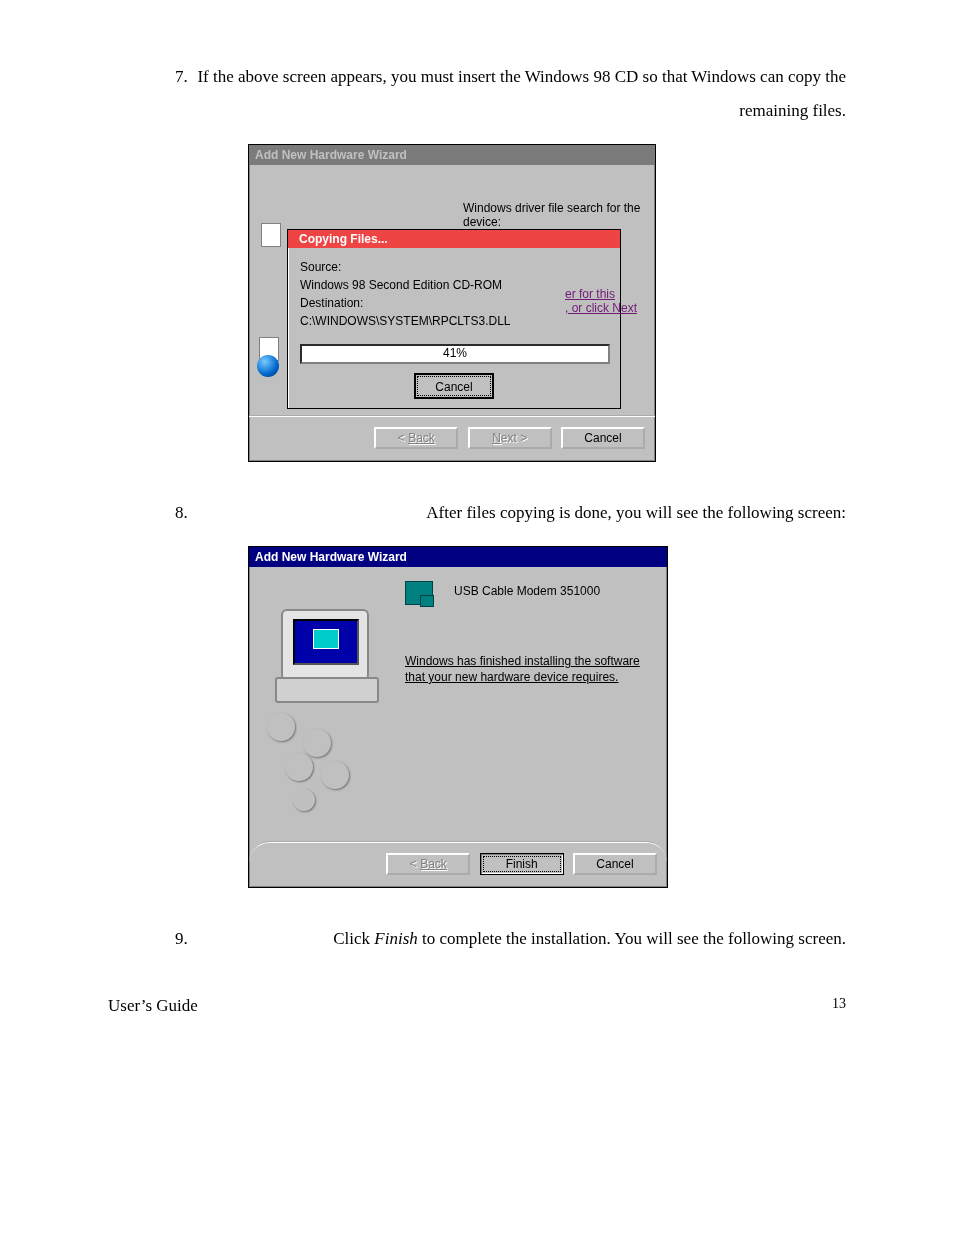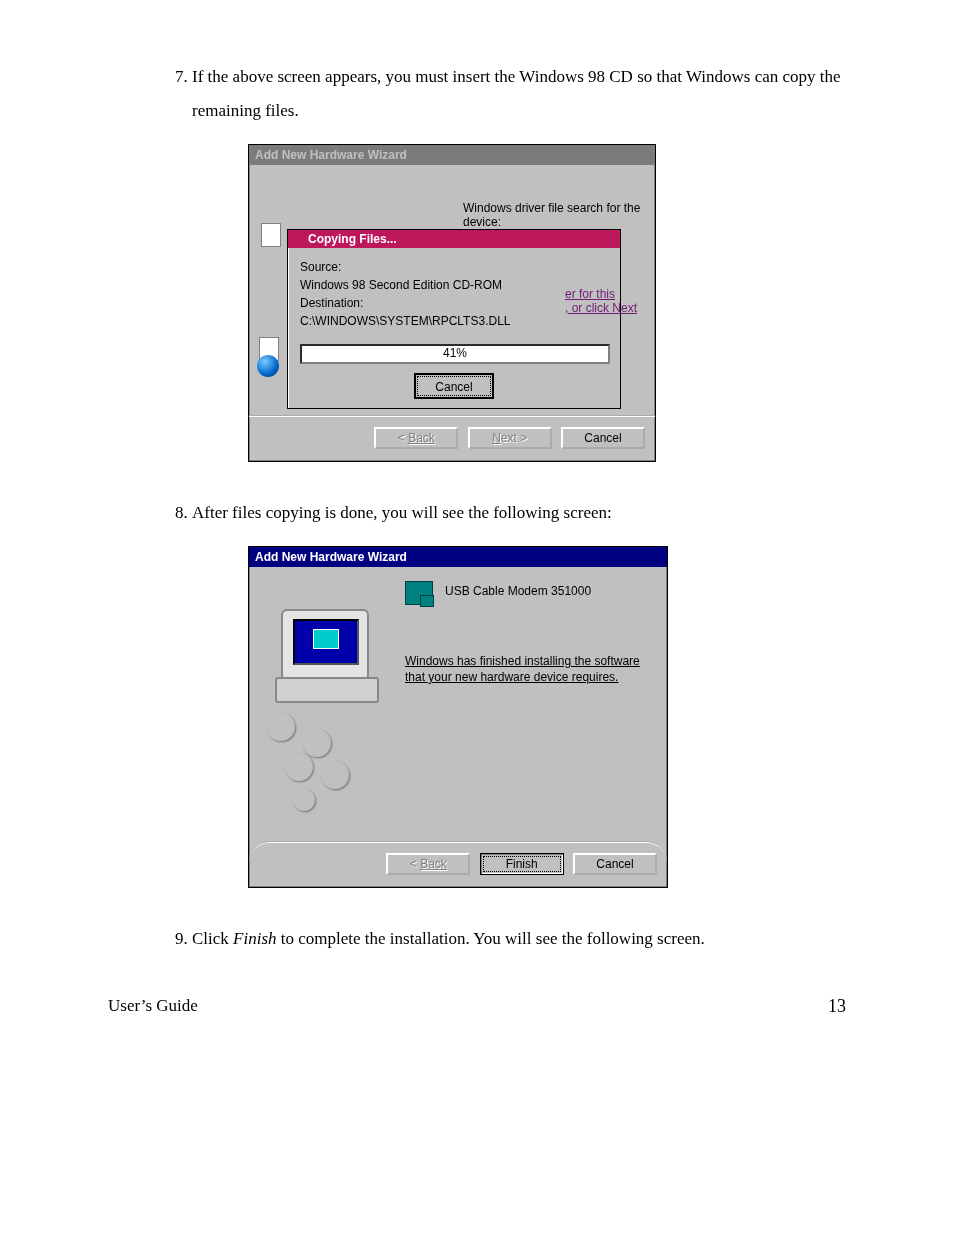--- a/index.html
+++ b/index.html
@@ -13,20 +13,21 @@
     background: #fff;
   }
   ol.steplist {
     list-style: decimal;
     padding-left: 84px;
     margin: 0;
   }
   ol.steplist > li {
     margin-bottom: 16px;
     line-height: 2.0;
+    text-align: right;
   }
   .fig-wrap {
     margin-left: 140px;
     margin-top: 6px;
     margin-bottom: 34px;
   }
   .dlg {
     font-family: "MS Sans Serif", Tahoma, Arial, sans-serif;
     font-size: 12px;
     border: 1px solid #000;
@@ -69,24 +70,24 @@
   }
   .dlg1 .copying-box {
     position: absolute;
     left: 38px; top: 64px;
     width: 332px;
     border: 1px solid #000;
     background: #c0c0c0;
     box-shadow: 1px 1px 0 #fff inset;
   }
   .dlg1 .copying-box .cb-title {
-    background: #be185d;
+    background: #ef4444;
     color: #fff;
     font-weight: bold;
-    padding: 2px 20px;
+    padding: 2px 11px;
   }
   .dlg1 .copying-box .cb-body {
     padding: 10px 12px 12px 12px;
     line-height: 1.5;
   }
   .dlg1 .progress {
     margin-top: 14px;
     width: 306px;
     height: 16px;
     border: 2px inset #808080;
@@ -179,21 +180,21 @@
     border-radius: 50%;
     background: radial-gradient(circle, #fff 0 18%, #888 19% 21%, conic-gradient(#f0f,#0ff,#ff0,#0f0,#f0f) 22% 100%);
     box-shadow: 1px 1px 2px rgba(0,0,0,.4);
   }
   .dlg2 .cd.c1 { left: 4px;  top: 132px; }
   .dlg2 .cd.c2 { left: 40px; top: 148px; }
   .dlg2 .cd.c3 { left: 22px; top: 172px; }
   .dlg2 .cd.c4 { left: 58px; top: 180px; }
   .dlg2 .cd.c5 { left: 30px; top: 208px; width:22px;height:22px;}
   .dlg2 .rtxt { flex: 1; }
-  .dlg2 .dev-row { display: flex; gap: 12px; align-items: flex-start; text-align: right; }
+  .dlg2 .dev-row { display: flex; gap: 21px; align-items: flex-start; text-align: right; }
   .dlg2 .dev-icon {
     width: 26px; height: 22px;
     background: #008080;
     border: 1px solid #004040;
     position: relative;
   }
   .dlg2 .dev-icon::after {
     content: "";
     position: absolute;
     right: -2px; bottom: -3px;
@@ -216,21 +217,21 @@
     box-shadow: 1px 1px 0 #808080 inset, -1px -1px 0 #fff inset;
   }
 
   .italic { font-style: italic; }
   .page-foot {
     display: flex;
     justify-content: space-between;
     margin-top: 40px;
   }
   .page-foot .pf-left { font-family: "Times New Roman", serif; }
-  .page-foot .pf-right { font-size: 18px; }
+  .page-foot .pf-right { font-size: 14px; }
 </style>
 </head>
 <body>
 
 <ol class="steplist" start="7">
   <li>
     <span>If the above screen appears, you must insert the Windows 98 CD so that Windows can copy the remaining files.</span>
   </li>
 </ol>
 

